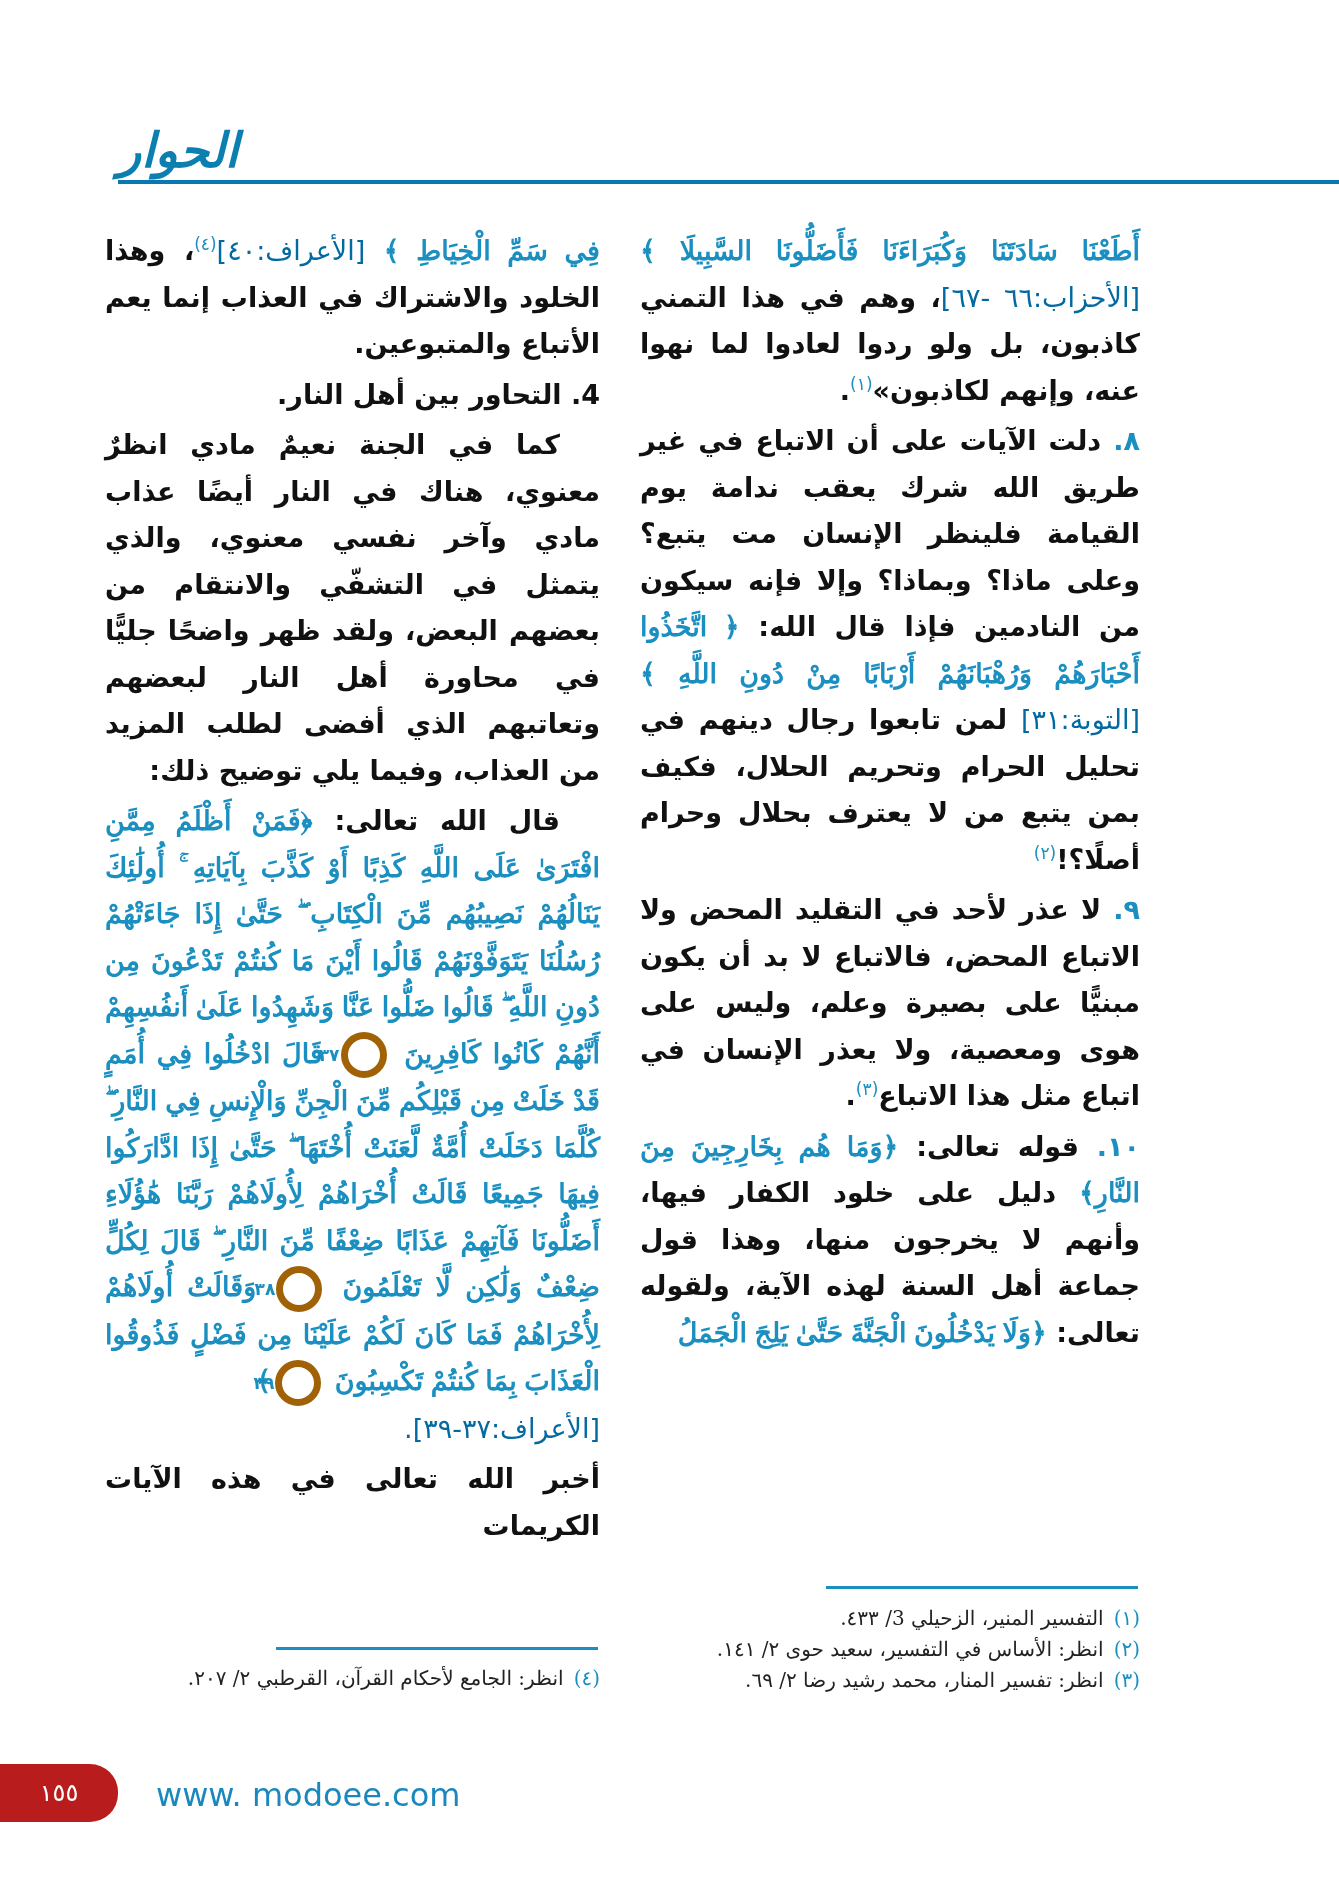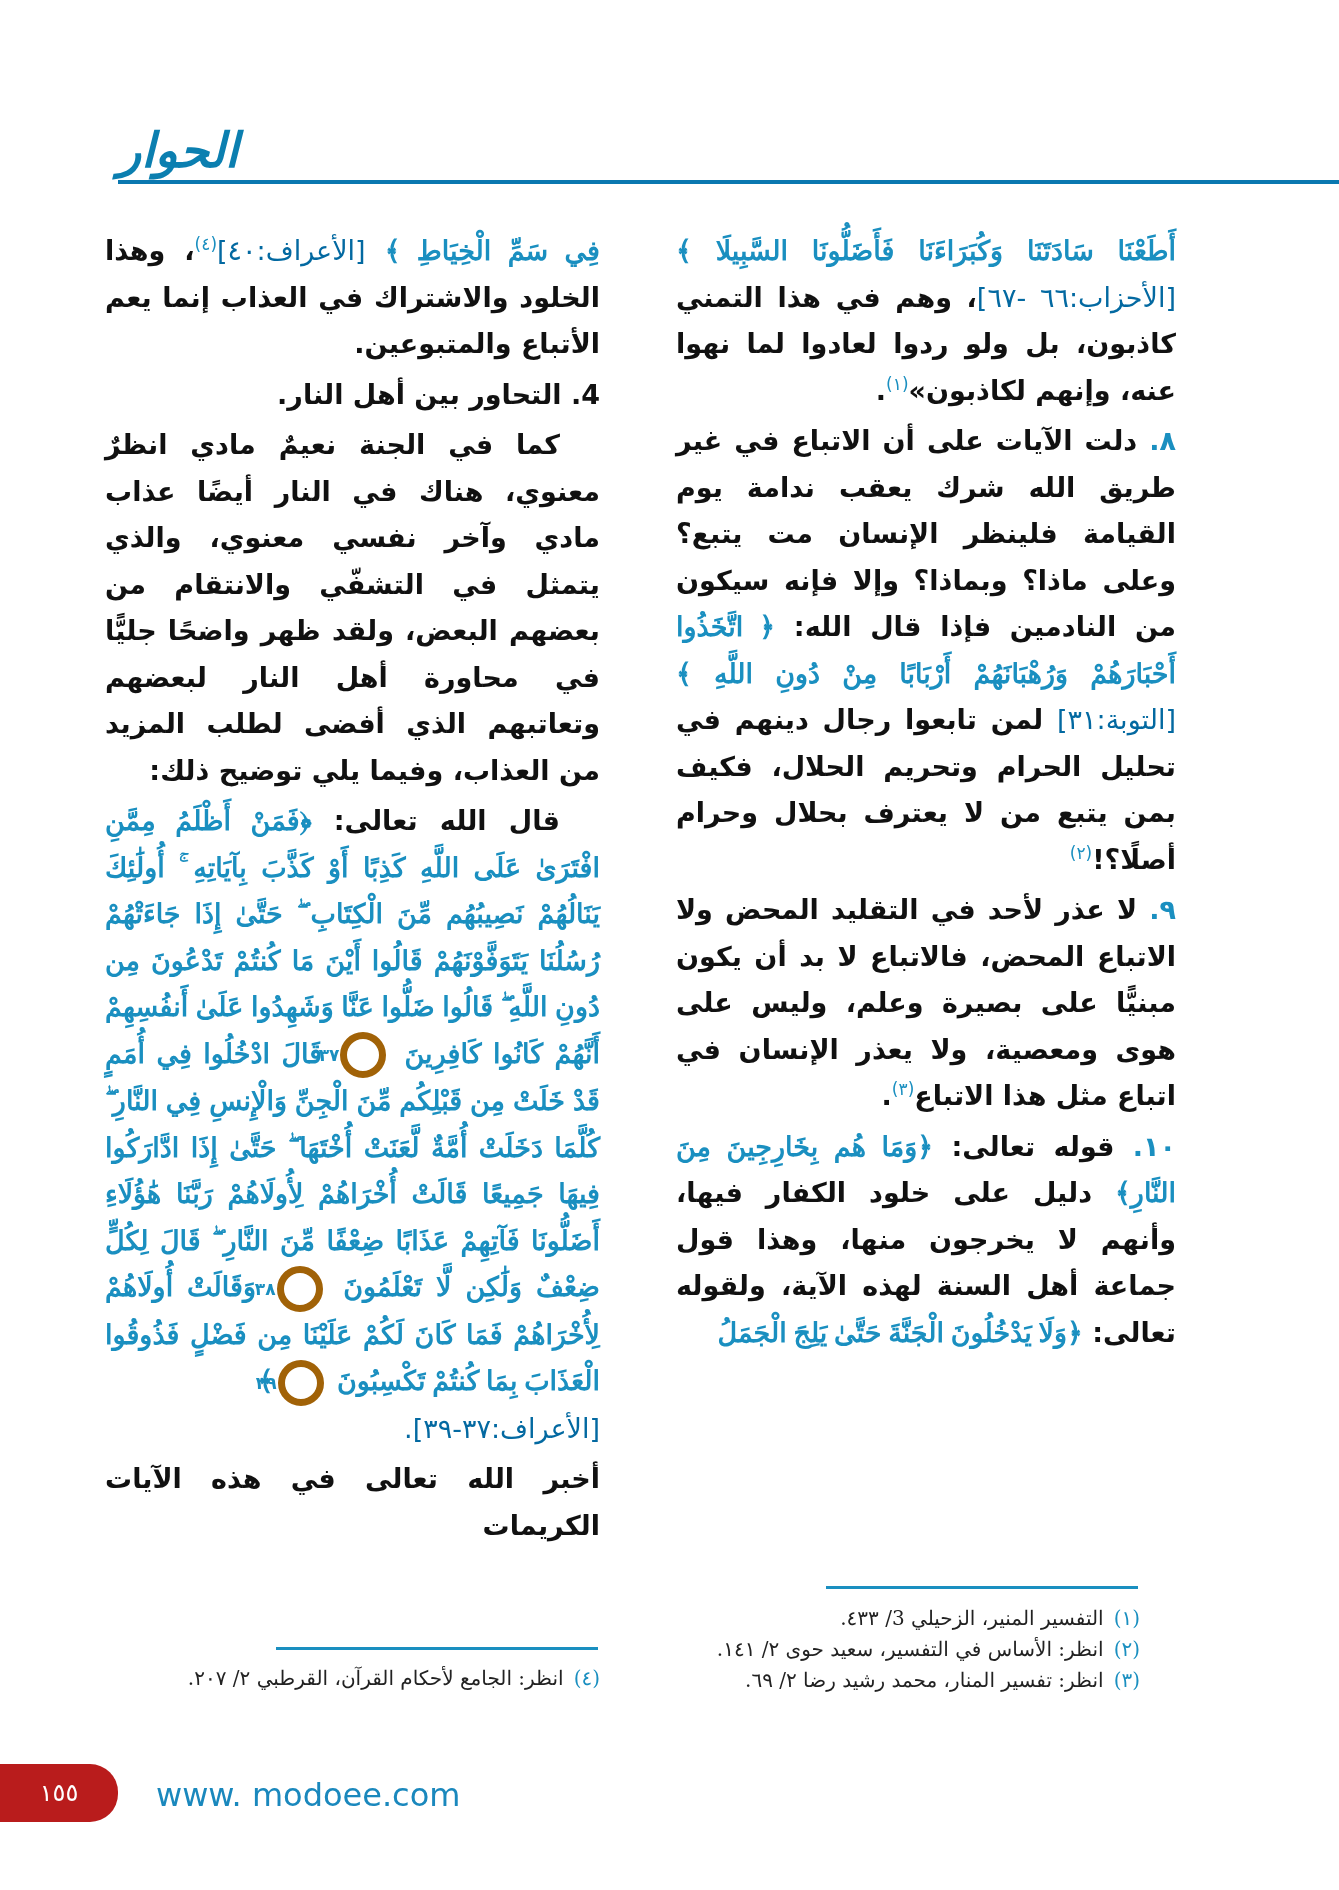--- a/index.html
+++ b/index.html
@@ -11,23 +11,23 @@
       position: absolute; left: 118px; top: 126px; font-family: "DejaVu Serif", serif;
       font-size: 48px; color: #0b7fb0; font-weight: bold; font-style: italic; direction: rtl; line-height: 1;
     }
     .header-rule {
       position: absolute; left: 118px; top: 180px; width: 1221px; height: 4px; background: #0a78b0;
     }
     .col {
       position: absolute; direction: rtl; text-align: justify; text-align-last: right;
       font-size: 27px; font-weight: bold; line-height: 46.5px;
     }
-    .col-right { left: 640px; width: 500px; top: 228px; margin-left: 36px; }
+    .col-right { left: 640px; width: 500px; top: 228px; }
     .col-left  { left: 105px; width: 495px; top: 228px; }
-    .q { color: #1a8fc0; font-family: Liberation Serif, serif; font-weight: bold; }
+    .q { color: #1a8fc0; font-family: Liberation Sans, sans-serif; font-weight: bold; }
     .ref { font-weight: normal; font-size: 27px; color: #0369a1; }
     .sup { color: #1a8fc0; font-size: 17px; vertical-align: super; font-weight: normal; line-height: 0; }
     .num { color: #1a8fc0; }
     .para { margin: 0 0 4px 0; }
     .item { position: relative; padding-right: 0; }
     .indent { text-indent: 40px; }
     .ayah-mark {
       display: inline-block; width: 32px; height: 32px; border: 7px solid #a16207; border-radius: 50%;
       font-size: 17px; text-align: center; line-height: 32px; color: #1a8fc0; vertical-align: middle; margin: 0 4px;
     }

